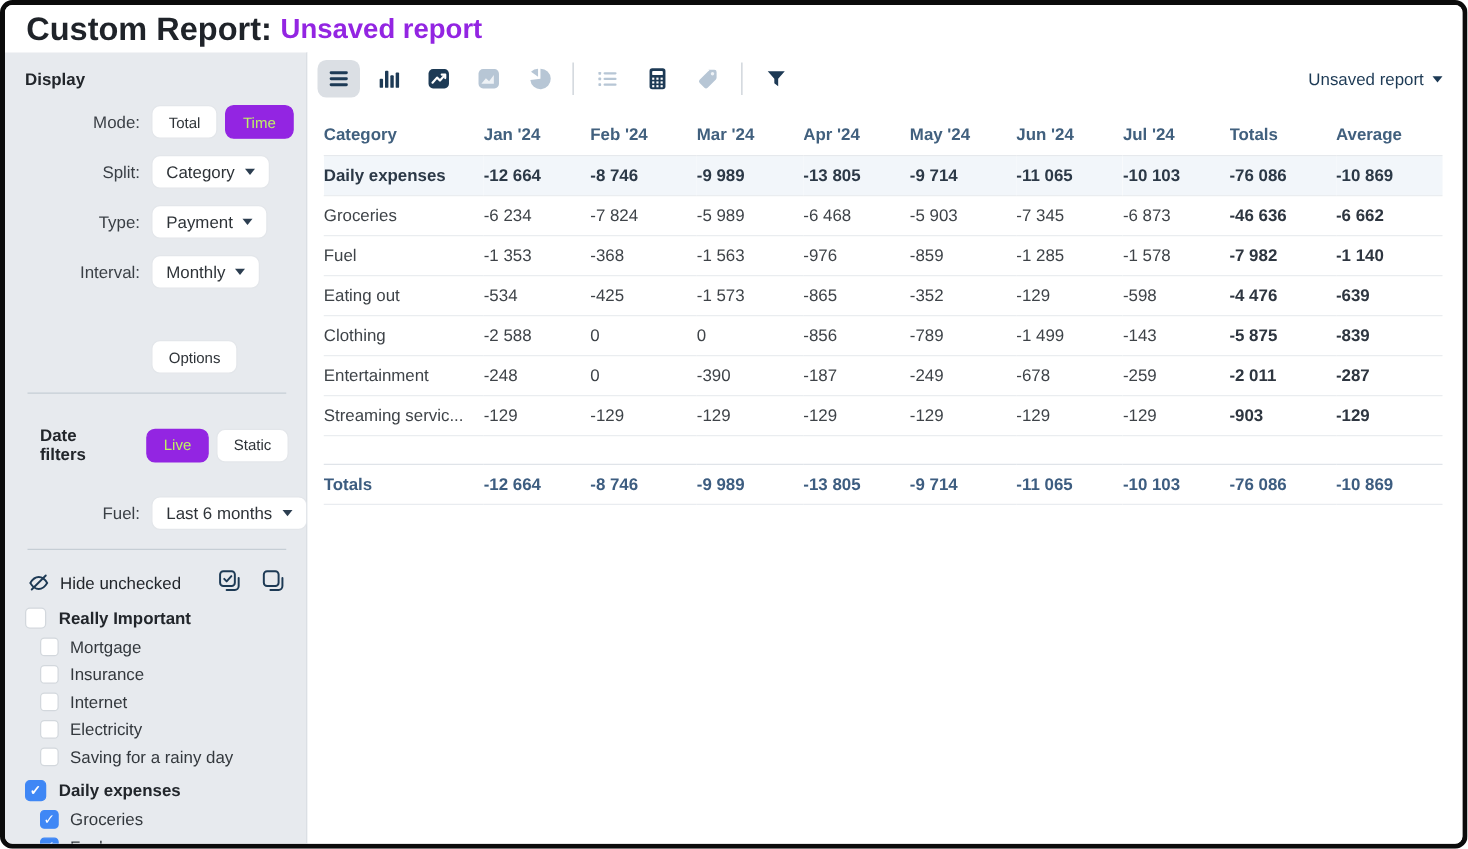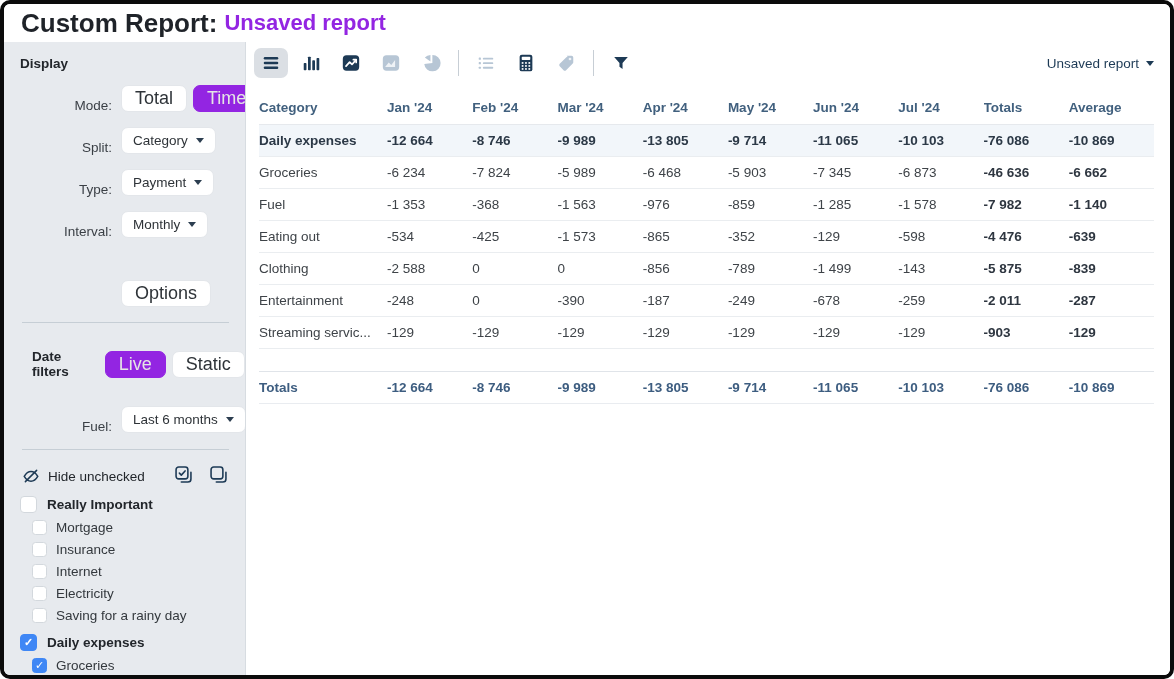--- a/index.html
+++ b/index.html
@@ -16,23 +16,23 @@
   .frame{width:1174px;height:679px;border:4px solid #0b0b0b;border-radius:10px;background:#fff;overflow:hidden;display:flex;flex-direction:column;}
   .titlebar{height:38px;flex:0 0 38px;display:flex;align-items:center;padding-left:17px;background:#fff;}
   .titlebar .t1{font-size:26px;font-weight:700;color:#1f2329;}
   .titlebar .t2{font-size:22px;font-weight:700;color:var(--accent-purple);margin-left:7px;}
   .content{flex:1;display:flex;min-height:0;}
 
   
   .sidebar{width:242px;flex:0 0 242px;background:var(--sidebar-bg);border-right:1px solid #d7dce1;padding:6px 14px 0 16px;font-size:13.5px;color:#33383d;overflow:hidden;}
   .side-h{font-weight:700;font-size:13.5px;color:#22262b;margin:8px 0 13px;}
   .ctl-row{display:flex;align-items:center;margin-bottom:13px;}
-  .ctl-label{width:92px;text-align:right;margin-right:9px;color:#3a3f45;flex:0 0 92px;margin-top:14px;}
-  .btn{display:inline-flex;align-items:center;justify-content:center;height:27px;padding:0 13px;border-radius:7px;background:#fff;border:1px solid #e3e6ea;color:#2e3338;font-size:18px;cursor:pointer;white-space:nowrap;}
-  .btn.sel{background:var(--accent-purple);border-color:var(--accent-purple);color:#e5e5e5;}
+  .ctl-label{width:92px;text-align:right;margin-right:9px;color:#3a3f45;flex:0 0 92px;}
+  .btn{display:inline-flex;align-items:center;justify-content:center;height:27px;padding:0 13px;border-radius:7px;background:#fff;border:1px solid #e3e6ea;color:#2e3338;font-size:12px;cursor:pointer;white-space:nowrap;}
+  .btn.sel{background:var(--accent-purple);border-color:var(--accent-purple);color:#bef264;}
   .toggle-group{display:flex;gap:6px;}
   .dd{display:inline-flex;align-items:center;gap:8px;height:27px;padding:0 11px;border-radius:7px;background:#fff;border:1px solid #e3e6ea;color:#2e3338;cursor:pointer;white-space:nowrap;}
   .caret{width:0;height:0;border-left:4px solid transparent;border-right:4px solid transparent;border-top:5px solid #2c3e50;display:inline-block;}
   .indent-btn{margin-left:101px;margin-top:28px;}
   .divider{border:none;border-top:1px solid #c6ced5;margin:15px 2px 14px 2px;}
   .df-head{display:flex;align-items:center;margin:2px 0 14px;}
   .df-head .side-h{margin:12px;}
   .df-head .toggle-group{margin-left:auto;padding-left:24px;}
   .hide-row{display:flex;align-items:flex-end;margin:4px 2px 0 2px;color:#22262b;}
   .hide-row svg{flex:0 0 auto;}

